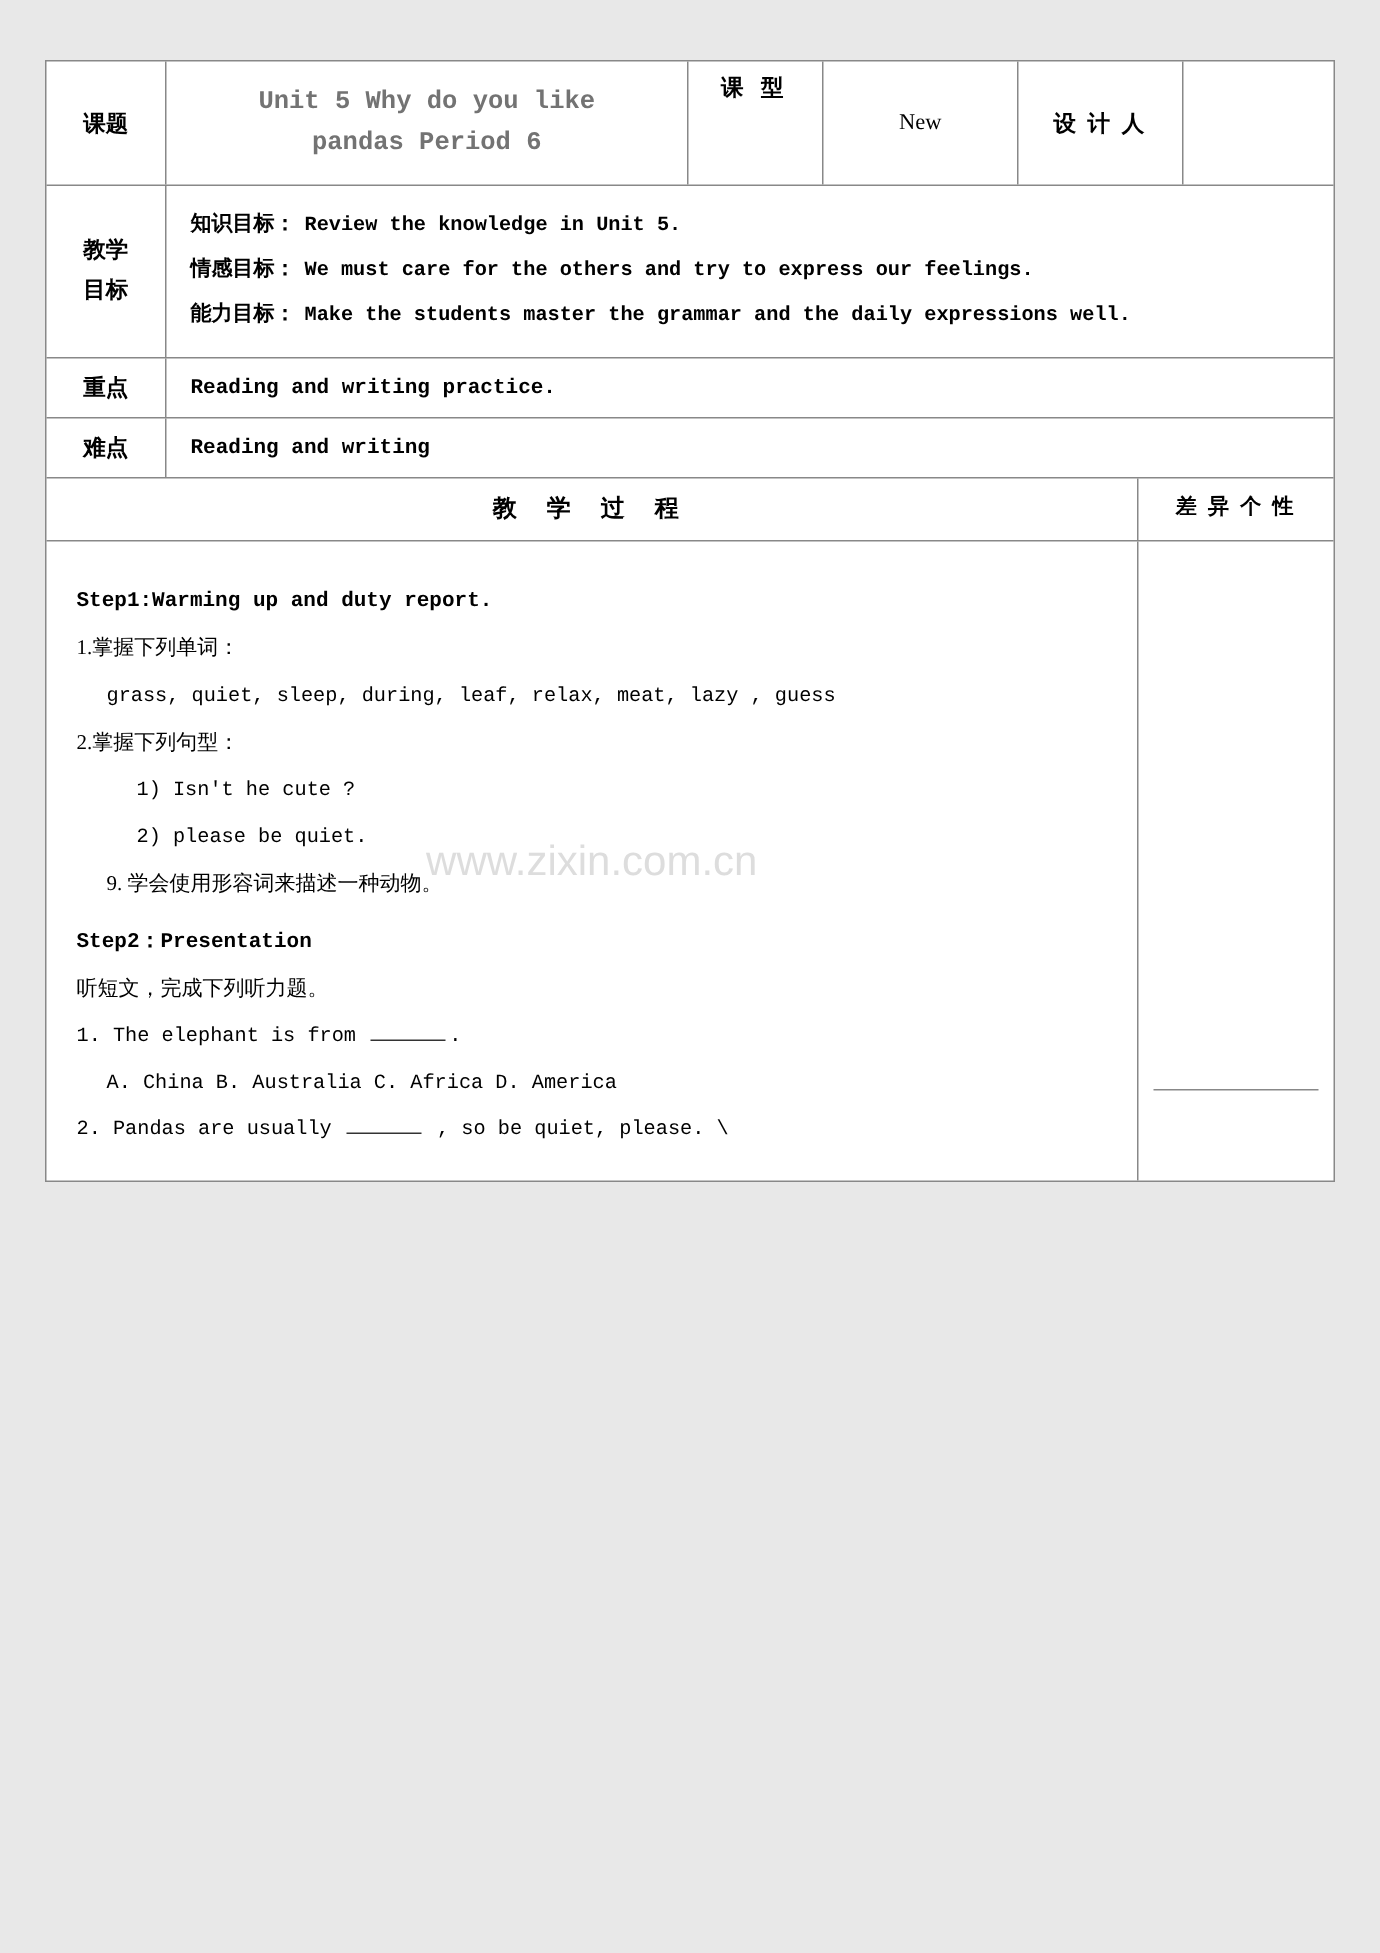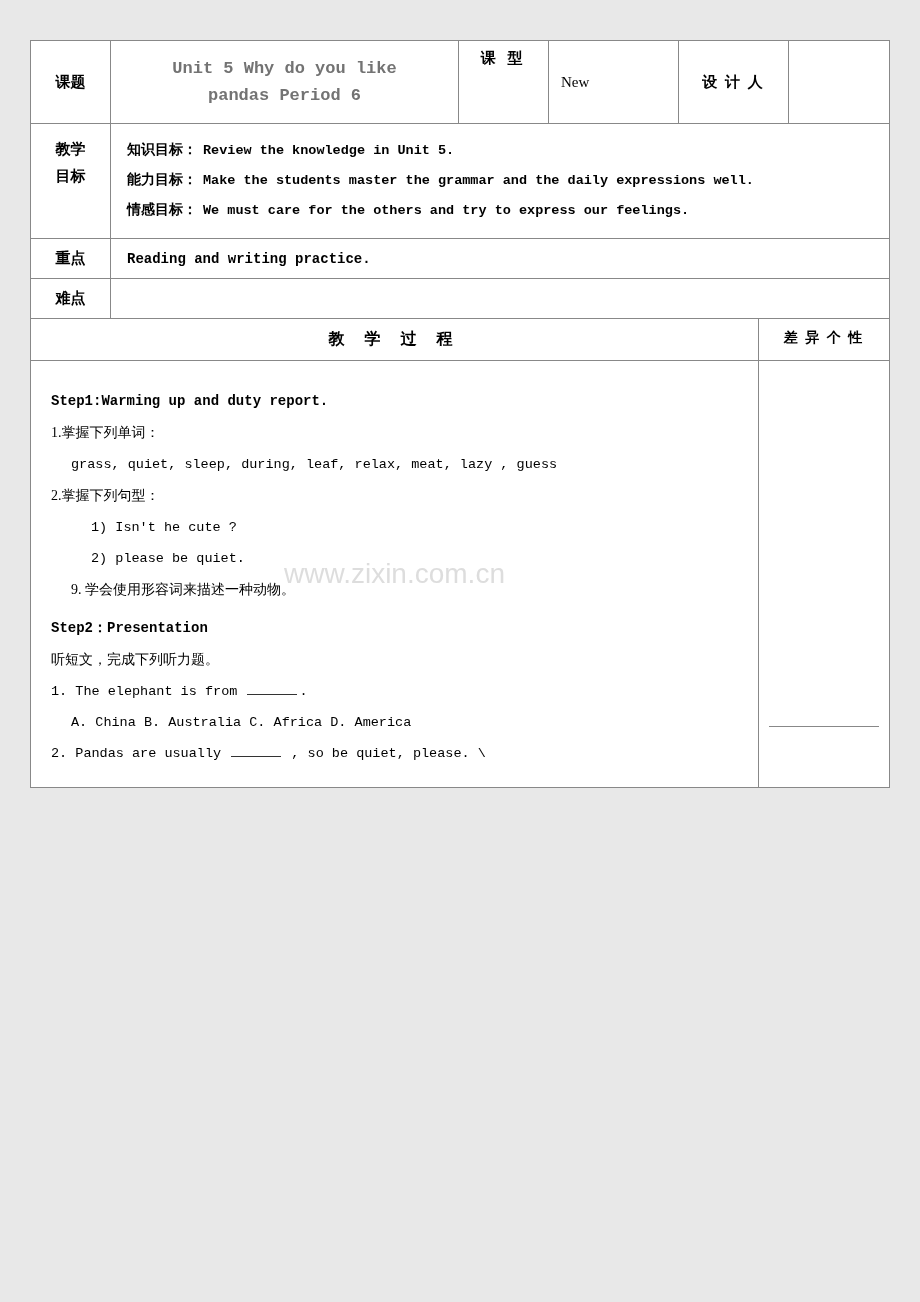--- a/index.html
+++ b/index.html
@@ -73,21 +73,21 @@
       justify-content: center;
       font-size: 15px;
       font-weight: bold;
       letter-spacing: 4px;
     }
 
     .cell-new {
       width: 130px;
       display: flex;
       align-items: center;
-      justify-content: flex-start;
+      justify-content: center;
       font-size: 15px;
     }
 
     .cell-shejiren {
       width: 110px;
       display: flex;
       align-items: center;
       justify-content: center;
       font-size: 15px;
       font-weight: bold;
@@ -100,20 +100,21 @@
 
     
     .objectives-row {
       display: flex;
       border-bottom: 1.5px solid #888;
     }
 
     .objectives-label {
       width: 80px;
       display: flex;
+      align-items: center;
       justify-content: center;
       font-size: 15px;
       font-weight: bold;
       border-right: 1.5px solid #888;
       padding: 12px 6px;
       text-align: center;
       line-height: 1.8;
     }
 
     .objectives-content {
@@ -314,42 +315,45 @@
   <div class="objectives-row">
     <div class="objectives-label">
       <span>教学<br>目标</span>
     </div>
     <div class="objectives-content">
       <div class="obj-line">
         <span class="obj-label">知识目标：</span>
         <span class="obj-text">Review the knowledge in Unit 5.</span>
       </div>
       <div class="obj-line">
+        <span class="obj-label">情感目标：</span>
+        <span class="obj-text">We must care for the others and try to express our feelings.</span>
+      </div>
+      <div class="obj-line">
         <span class="obj-label">能力目标：</span>
         <span class="obj-text">Make the students master the grammar and the daily expressions well.</span>
-      </div>
-      <div class="obj-line">
-        <span class="obj-label">情感目标：</span>
-        <span class="obj-text">We must care for the others and try to express our feelings.</span>
       </div>
     </div>
   </div>
 
   <div class="simple-row">
     <div class="simple-label">
       <span>重点</span>
     </div>
     <div class="simple-content">
       <span>Reading and writing practice.</span>
     </div>
   </div>
 
   <div class="simple-row">
     <div class="simple-label">
       <span>难点</span>
+    </div>
+    <div class="simple-content">
+      <span>Reading and writing</span>
     </div>
   </div>
 
   <div class="process-header-row">
     <div class="process-header-main">
       <span>教 学 过 程</span>
     </div>
     <div class="process-header-side">
       <span>差 异 个 性</span>
     </div>

